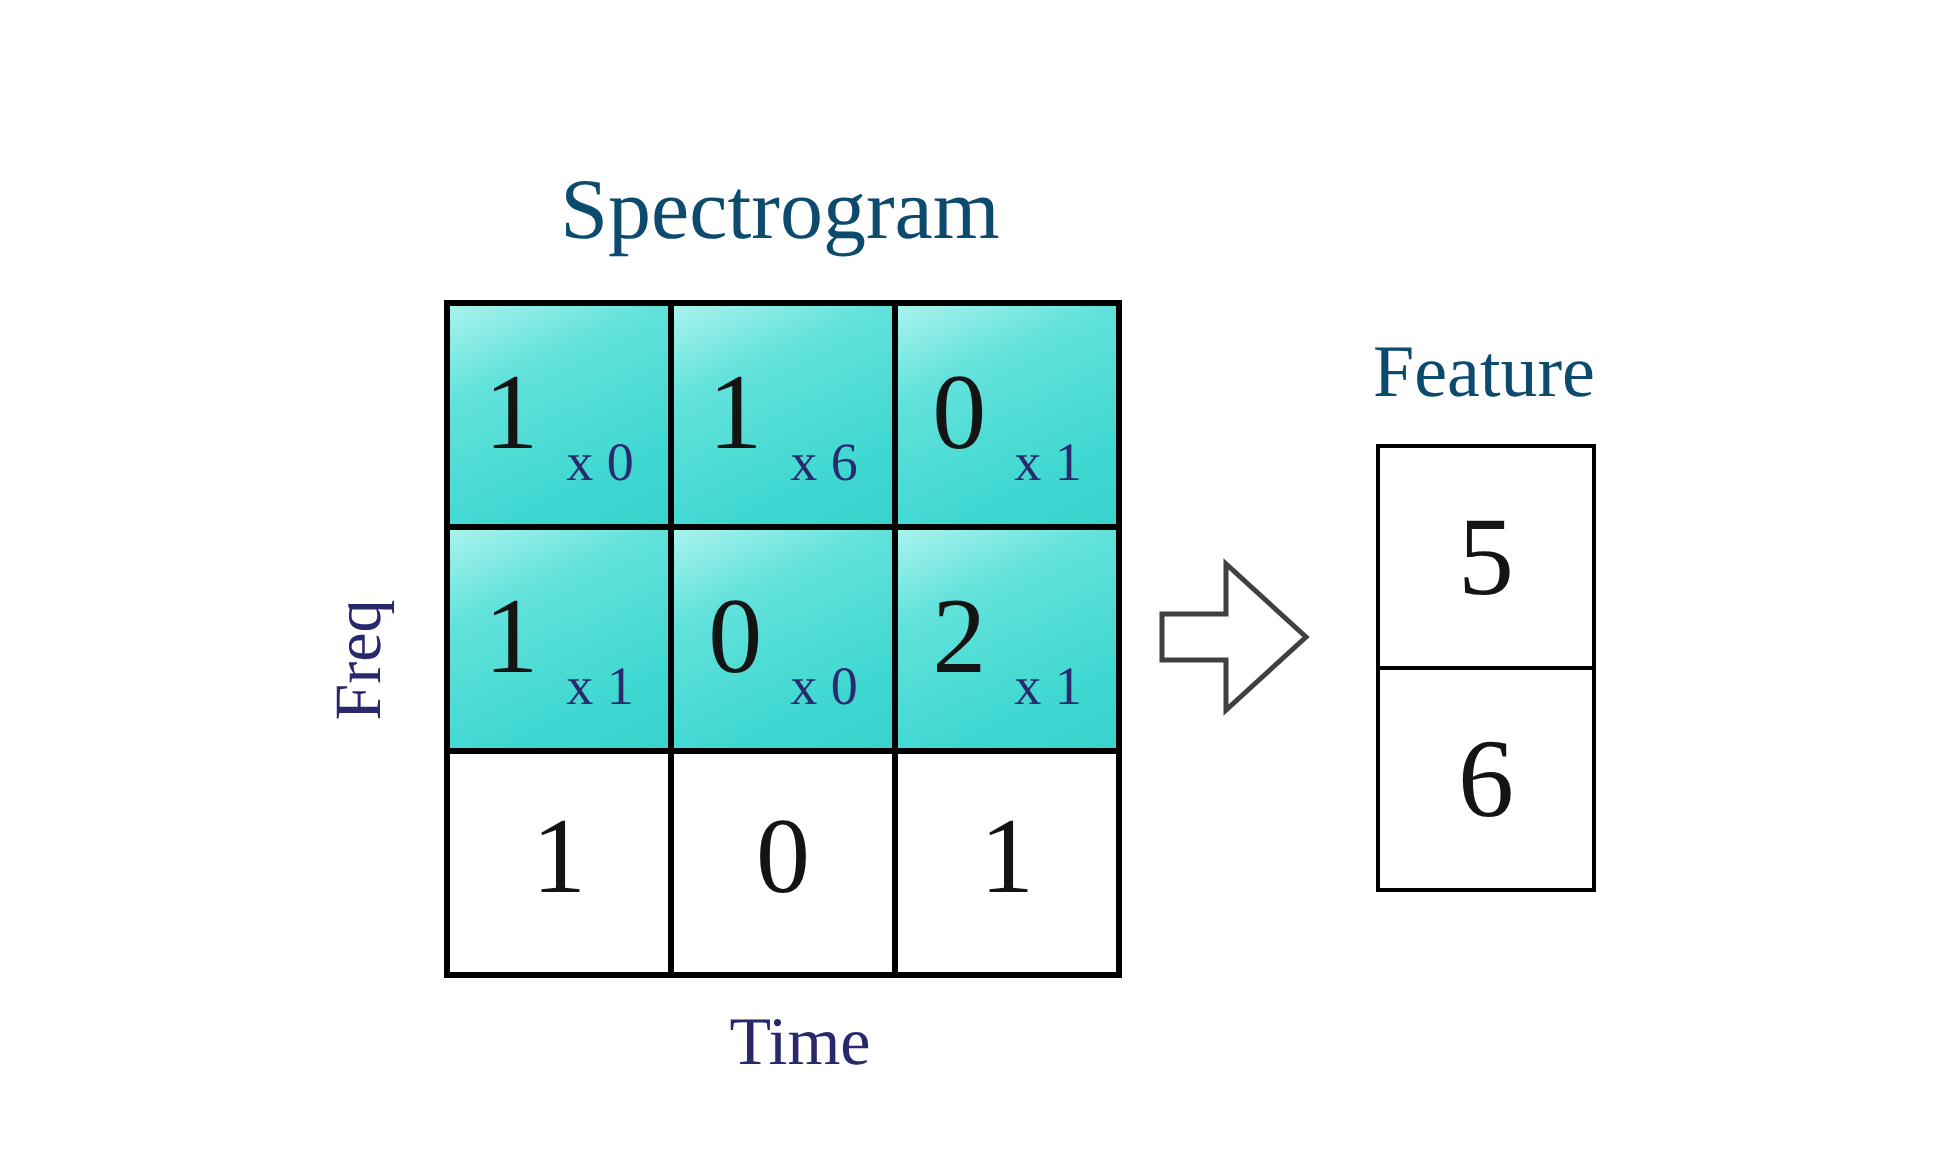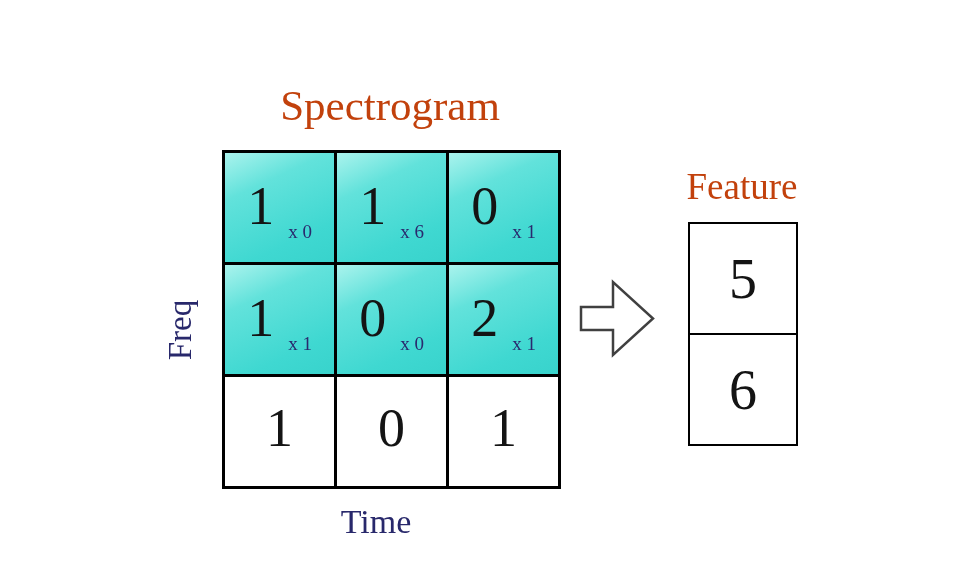--- a/index.html
+++ b/index.html
@@ -12,21 +12,21 @@
     width: 970px;
     height: 582px;
     background: #ffffff;
     overflow: hidden;
     font-family: "Liberation Serif", "DejaVu Serif", serif;
   }
 
   
   .heading {
     position: absolute;
-    color: #c2410c;
+    color: #0c4a6e;
     text-align: center;
     line-height: 1;
     white-space: nowrap;
   }
   .spectrogram-title {
     left: 222px;
     top: 84px;
     width: 336px;
     font-size: 43px;
   }
@@ -64,21 +64,21 @@
   .cell .num {
     font-size: 54px;
     line-height: 1;
     color: #141414;
     transform: translateY(-4px);
   }
   .cell.cyan .num {
     transform: translateY(-2px);
   }
   .cell .sub {
-    font-size: 19px;
+    font-size: 27px;
     line-height: 1;
     color: #2a2a6e;
     margin-left: 14px;
     transform: translateY(24px);
     white-space: nowrap;
   }
 
   
   .freq-label {
     position: absolute;
@@ -89,21 +89,21 @@
     display: flex;
     align-items: center;
     justify-content: center;
     transform: rotate(-90deg);
     color: #28286b;
     font-size: 33px;
     line-height: 1;
   }
   .time-label {
     position: absolute;
-    left: 208px;
+    left: 232px;
     top: 505px;
     width: 336px;
     text-align: center;
     color: #28286b;
     font-size: 34px;
     line-height: 1;
   }
 
   
   .arrow {

